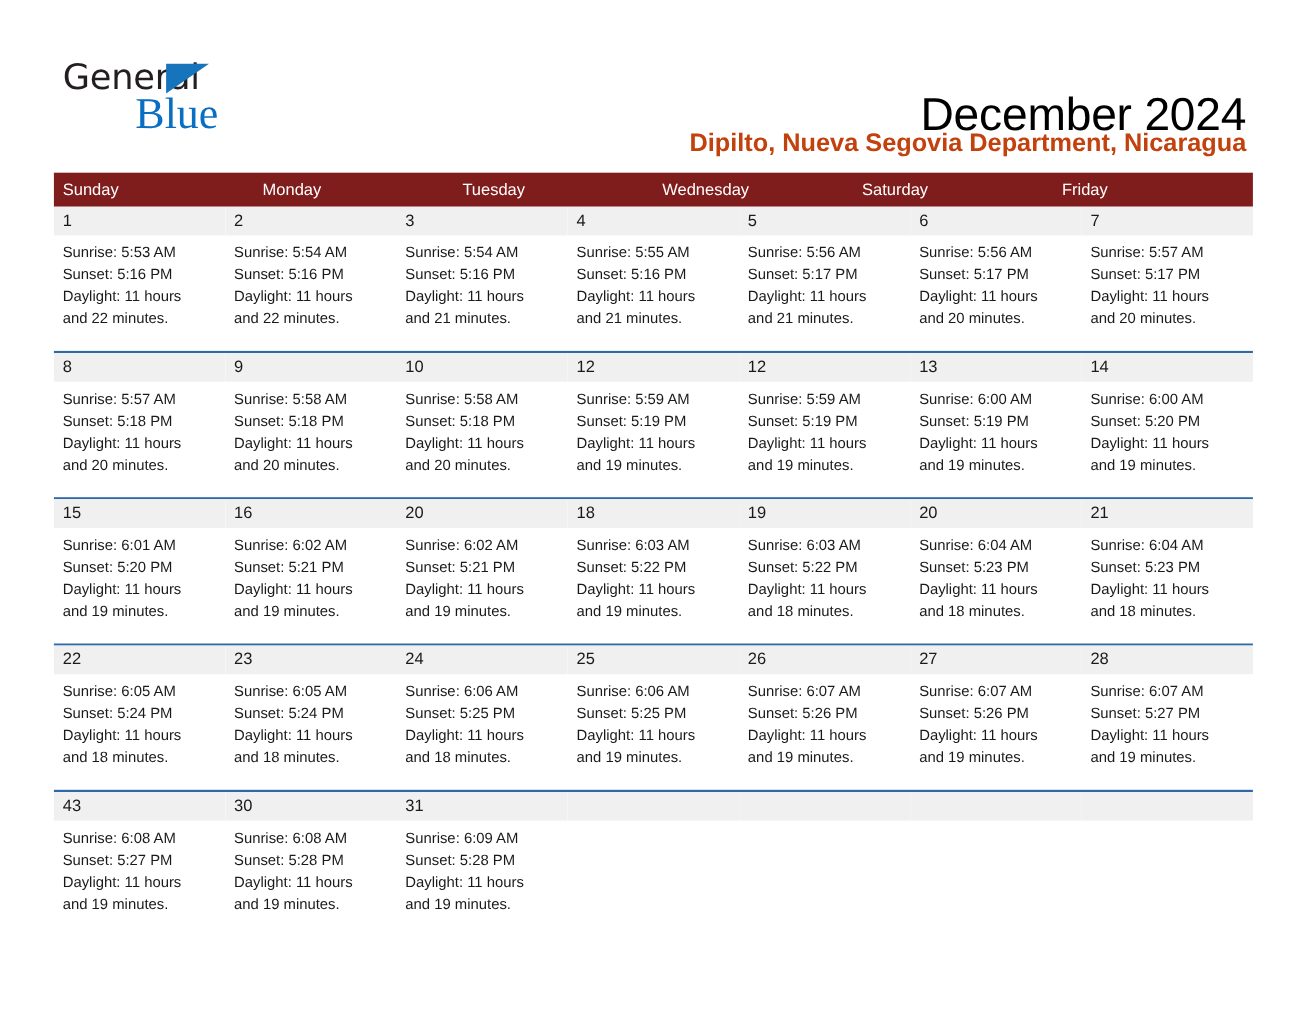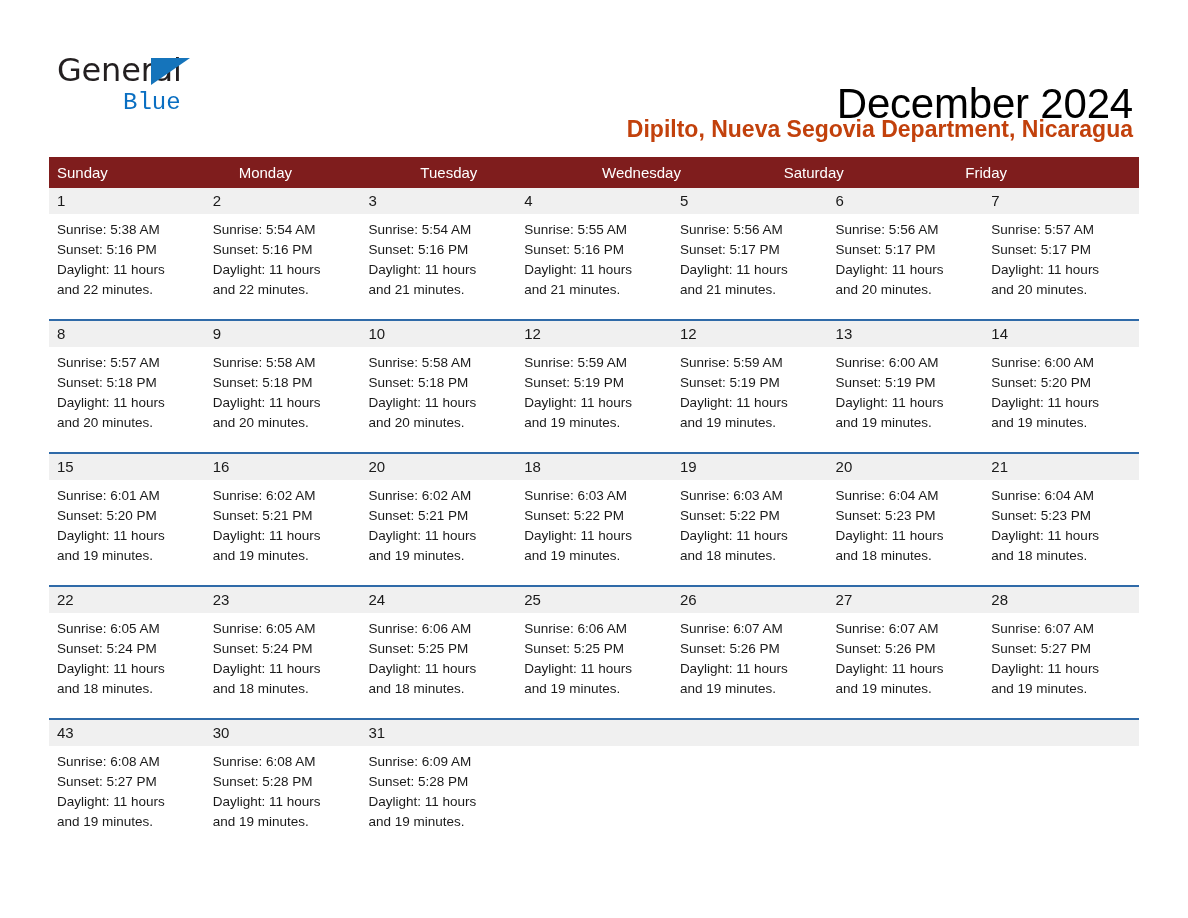--- a/index.html
+++ b/index.html
@@ -51,23 +51,23 @@
     left: 94px;
     top: 6px;
     width: 0;
     height: 0;
     border-left: 39px solid #1574bb;
     border-bottom: 27px solid transparent;
   }
   .logo-row2 {
     margin-top: -2px;
     padding-left: 66px;
-    font-size: 24px;
+    font-size: 40px;
     color: #0a6fc2;
-    font-family: Liberation Mono, monospace;
+    font-family: Liberation Serif, serif;
     line-height: 34px;
   }
   .title {
     position: absolute;
     right: 55px;
     top: 48px;
     font-size: 42px;
     font-weight: 400;
     color: #000;
     letter-spacing: -0.2px;
@@ -167,21 +167,21 @@
       <div class="hcell">Wednesday</div>
       <div class="hcell">Saturday</div>
       <div class="hcell">Friday</div>
     </div>
     <div id="weeks-container">
         <div class="week">
           <div class="week-inner">
             <div class="daycell">
               <div class="daynum">1</div>
               <div class="dayinfo">
-                <div>Sunrise: 5:38 AM</div>
+                <div>Sunrise: 5:53 AM</div>
                 <div>Sunset: 5:16 PM</div>
                 <div>Daylight: 11 hours</div>
                 <div>and 22 minutes.</div>
               </div>
             </div>
             <div class="daycell">
               <div class="daynum">2</div>
               <div class="dayinfo">
                 <div>Sunrise: 5:54 AM</div>
                 <div>Sunset: 5:16 PM</div>

